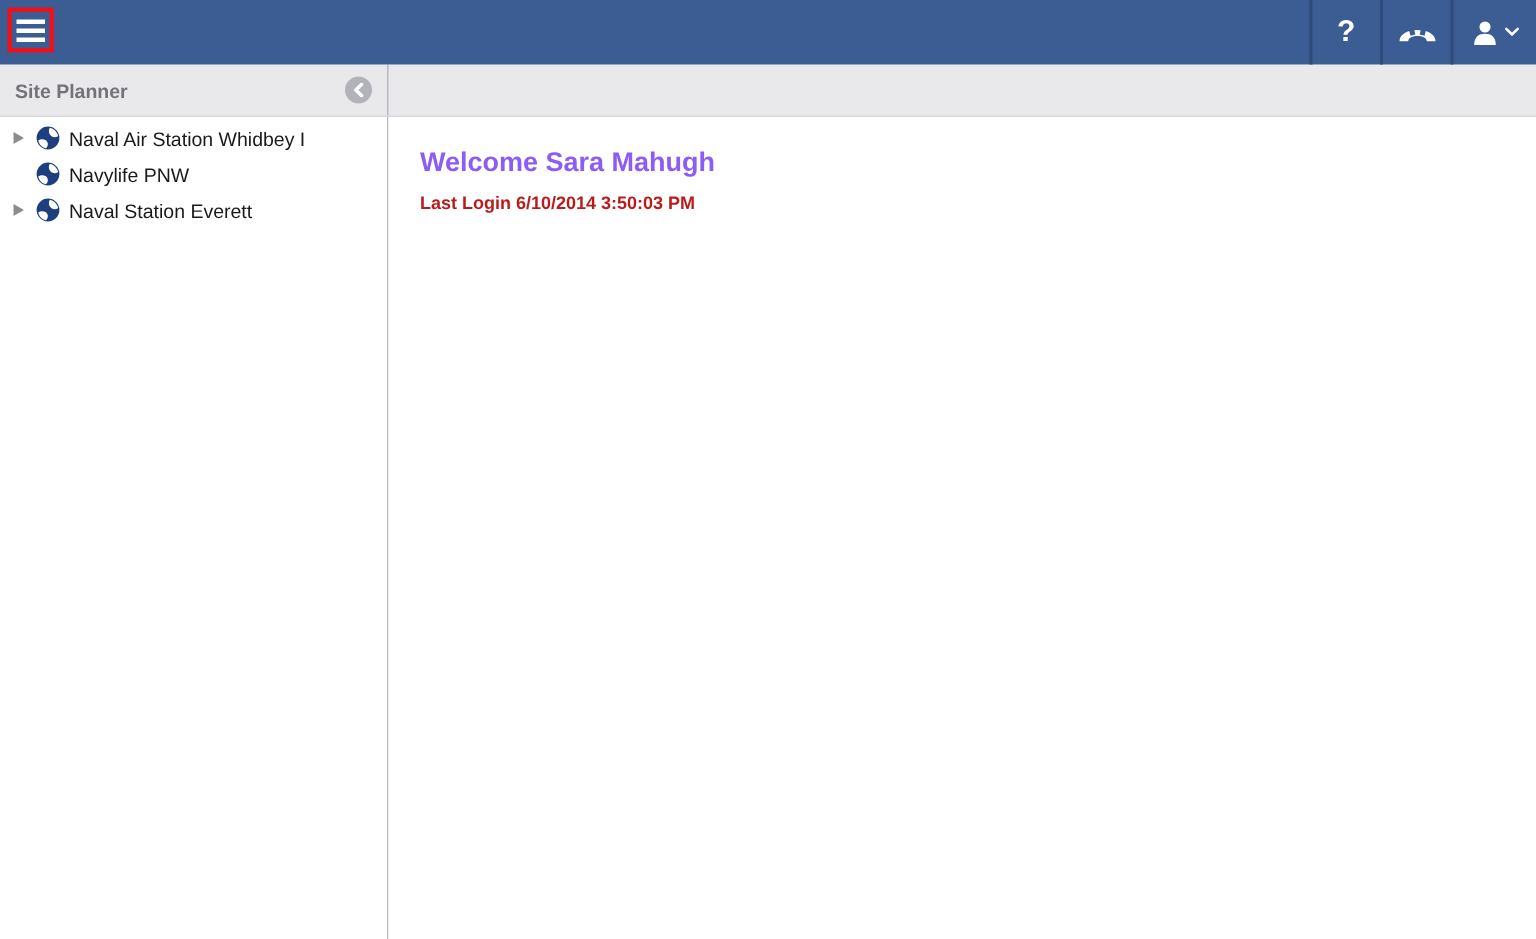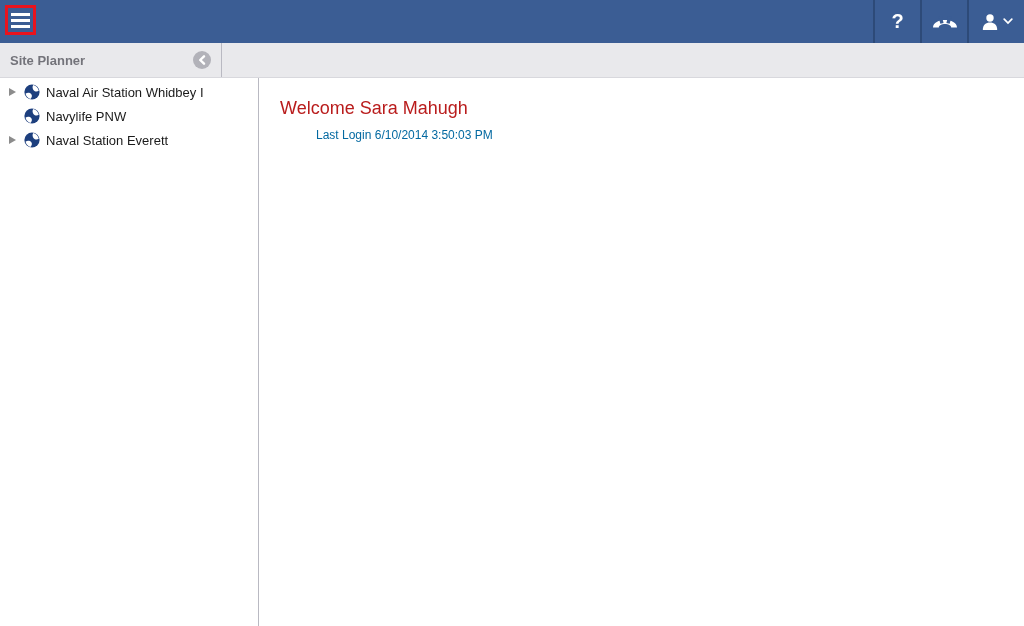--- a/index.html
+++ b/index.html
@@ -62,21 +62,21 @@
   }
 
   
   .panel-header {
     height: 35px;
     background: #e9e9ec;
     border-bottom: 1px solid #d8d8dd;
     display: flex;
   }
   .panel-header .sidebar-head {
-    width: 222px;
+    width: 259px;
     border-right: 1px solid #b9b9c2;
     display: flex;
     align-items: center;
     justify-content: space-between;
     padding: 0 10px;
   }
   .sidebar-title {
     font-size: 13px;
     font-weight: bold;
     color: #73737a;
@@ -128,29 +128,28 @@
     white-space: nowrap;
   }
 
   .main {
     flex: 1;
     background: #ffffff;
     padding: 20px 0 0 21px;
   }
   .welcome-heading {
     font-size: 18px;
-    font-weight: normal;
-    color: #b91c1c;
+    font-weight: bold;
+    color: #8b5cf6;
   }
   .last-login {
     margin-top: 9px;
     font-size: 12px;
-    font-weight: normal;
-    color: #0369a1;
-    margin-left: 36px;
+    font-weight: bold;
+    color: #b91c1c;
   }
 </style>
 </head>
 <body>
 
 <div class="topbar">
   <div class="annotation-box">
     <button class="menu-btn">
       <span class="hamburger">
         <span></span>

